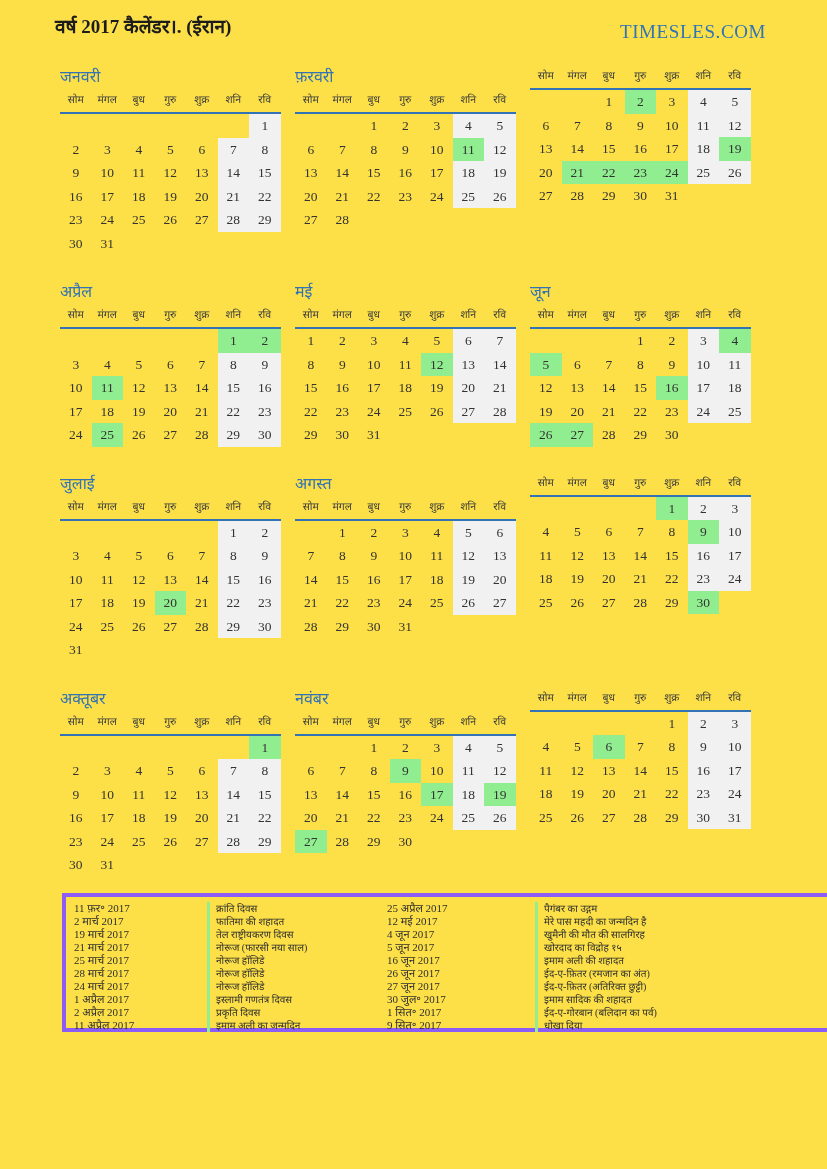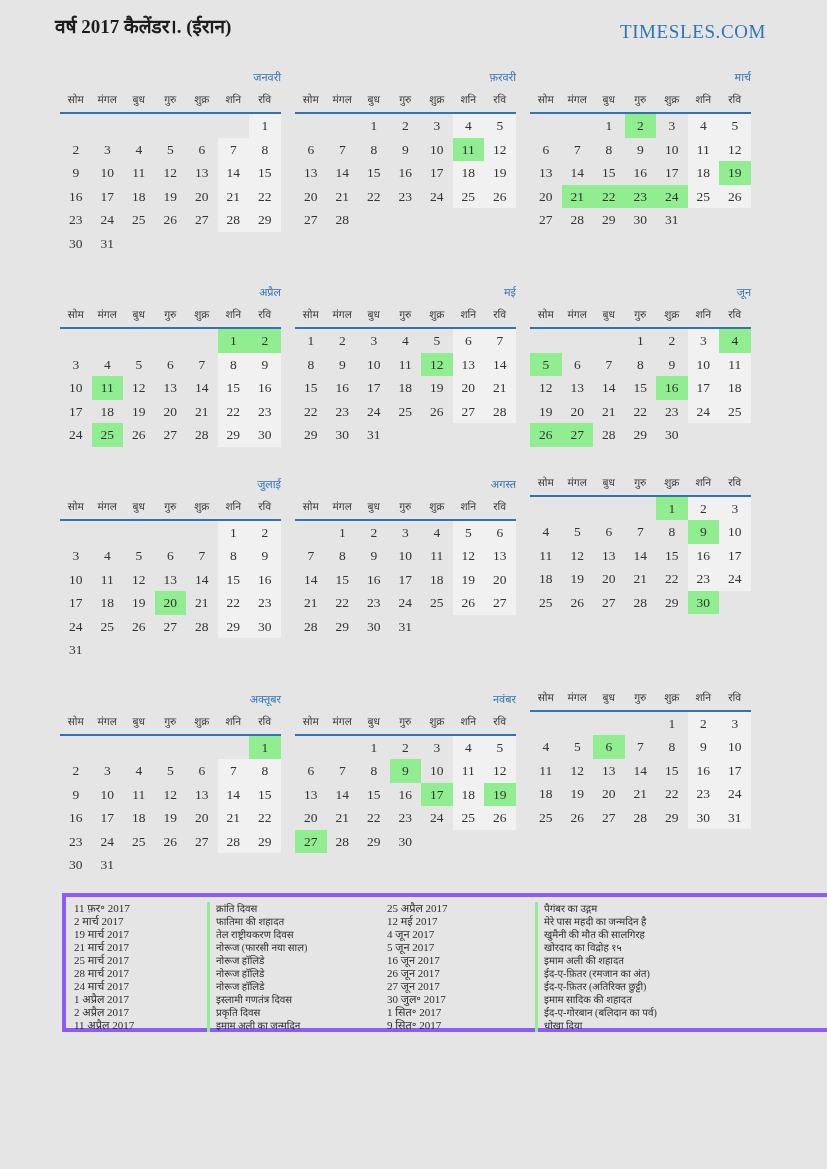--- a/index.html
+++ b/index.html
@@ -1,24 +1,24 @@
 <!DOCTYPE html>
 <html><head>
 <meta charset="utf-8">
 <style>
   html,body{margin:0;padding:0;background:#ffffff;}
   body{width:827px;height:1169px;position:relative;font-family:"Liberation Serif","DejaVu Serif",serif;}
-  .page{position:absolute;inset:0;background:#e5e5e5;overflow:hidden;}
+  .page{position:absolute;inset:0;background:#fde047;overflow:hidden;}
 
   .header-title{position:absolute;left:55px;top:13px;font-size:19px;font-weight:bold;color:#1c1c1c;}
   .site-link{position:absolute;right:61px;top:21px;font-size:19px;color:#2e74b6;letter-spacing:.6px;cursor:pointer;}
 
   .months{position:absolute;left:60px;top:66px;display:grid;grid-template-columns:235px 235px 235px;row-gap:26px;align-items:start;}
   .month{width:221px;}
-  .month-title{text-align:right;color:#3173b4;font-size:11px;height:24px;line-height:22px;}
+  .month-title{text-align:left;color:#3173b4;font-size:16px;height:24px;line-height:22px;}
   .weekrow{display:grid;grid-template-columns:repeat(7,31.5px);}
   .weekhead{border-bottom:2px solid #3173b4;height:22px;}
   .wd{font-size:10.5px;color:#3c3c3c;text-align:center;line-height:20px;white-space:nowrap;overflow:hidden;}
   .cell{height:23.5px;line-height:23.5px;text-align:center;font-size:13.5px;color:#333;}
   .cell.weekend{background:#f1f1f1;}
   .cell.holiday{background:#90ee90;}
 
   .legend{position:absolute;left:62px;top:893px;width:772px;height:139px;border:4px solid #8b5cf6;box-sizing:border-box;padding:5px 11px 0 8px;display:grid;grid-template-columns:133px 180px 148px 1fr;align-content:start;}
   .lg-date{font-size:11px;color:#2e2e2e;line-height:13px;white-space:nowrap;}
   .lg-name{font-size:10px;color:#2e2e2e;line-height:13px;display:flex;white-space:nowrap;overflow:hidden;}
@@ -149,21 +149,20 @@
           <span class="cell">27</span>
           <span class="cell">28</span>
           <span class="cell"></span>
           <span class="cell"></span>
           <span class="cell"></span>
           <span class="cell"></span>
           <span class="cell"></span>
         </div>
       </div>
       <div class="month">
-        <div class="month-title">मार्च</div>
         <div class="weekrow weekhead">
           <span class="wd">सोम</span>
           <span class="wd">मंगल</span>
           <span class="wd">बुध</span>
           <span class="wd">गुरु</span>
           <span class="wd">शुक्र</span>
           <span class="wd">शनि</span>
           <span class="wd">रवि</span>
         </div>
         <div class="weekrow">

